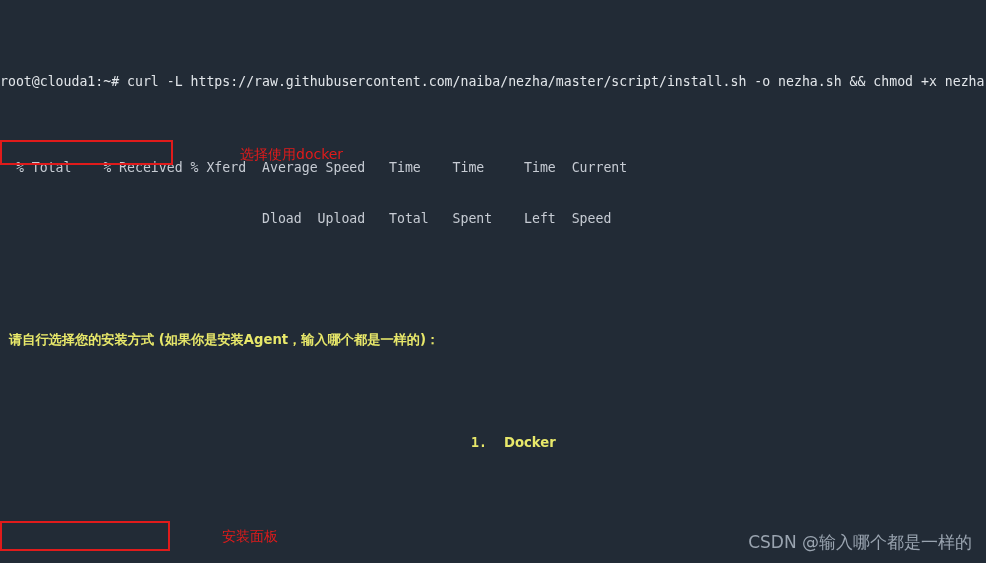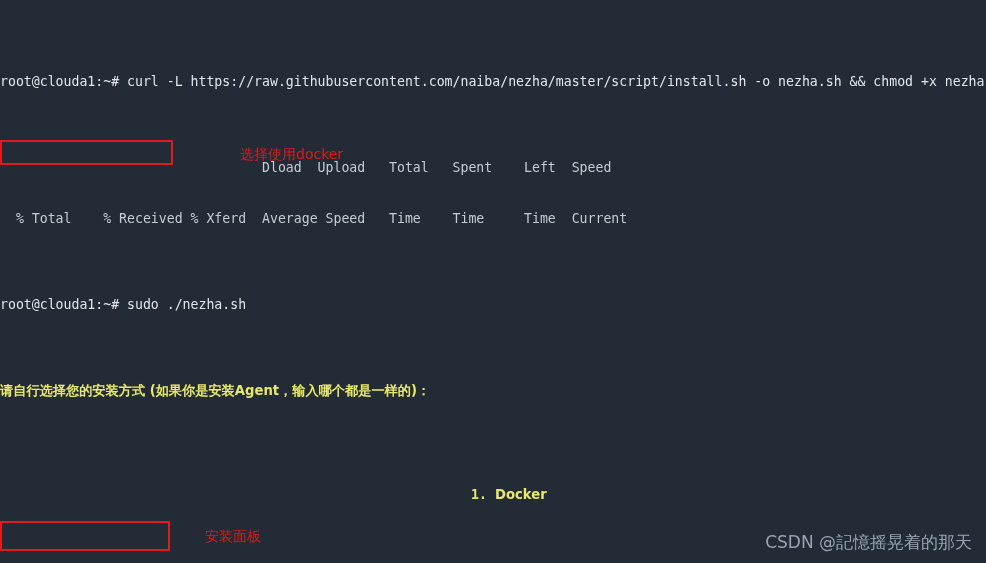--- a/index.html
+++ b/index.html
@@ -37,20 +37,21 @@
 
   .pad-top { padding-top: 4px; }
 
   .white   { color: #e2e6ea; }
   .yellow  { color: #e8e86a; }
   .dim     { color: #c7ccd4; }
 
   .cjk {
     font-family: "DejaVu Sans", "Liberation Sans", sans-serif;
     font-weight: bold;
+    margin-left: 9px;
   }
 
   .menu-row {
     display: block;
     height: 17.2px;
     line-height: 17.2px;
     text-align: center;
   }
 
   
@@ -82,25 +83,24 @@
 </style>
 </head>
 <body>
 
 <div id="terminal">
 
   
   <div class="line white pad-top">root@clouda1:~# curl -L https://raw.githubusercontent.com/naiba/nezha/master/script/install.sh -o nezha.sh &amp;&amp; chmod +x nezha.sh</div>
 
   
+  <div class="line dim">  % Total    % Received % Xferd  Average Speed   Time    Time     Time  Current</div>
   <div class="line dim">                                 Dload  Upload   Total   Spent    Left  Speed</div>
-  <div class="line dim">  % Total    % Received % Xferd  Average Speed   Time    Time     Time  Current</div>
 
   
-  <div class="line white">root@clouda1:~# sudo ./nezha.sh</div>
 
   
   <div class="line yellow cjk">请自行选择您的安装方式 (如果你是安装Agent，输入哪个都是一样的)：</div>
 
   
   <div class="menu-row">
     <span class="yellow cjk" style="font-family:'DejaVu Sans Mono','Liberation Mono',monospace;">1.</span><span class="yellow" style="font-family:'DejaVu Sans Mono','Liberation Mono',monospace;font-weight:bold;">&nbsp;</span><span class="yellow cjk">Docker</span>
   </div>
 
   
@@ -120,15 +120,15 @@
   
 
 </div>
 
 <div class="redbox" style="left:0px; top:140px; width:173px; height:25px;"></div>
 
 <div class="annot" style="left:228px; top:145px;margin-left:12px;">选择使用docker</div>
 
 <div class="redbox" style="left:0px; top:521px; width:170px; height:30px;"></div>
 
-<div class="annot" style="left:205px; top:527px;">安装面板</div>
+<div class="annot" style="left:222px; top:527px;">安装面板</div>
 
-<div id="watermark">CSDN @記憶摇晃着的那天</div>
+<div id="watermark">CSDN @输入哪个都是一样的</div>
 
 </body></html>

